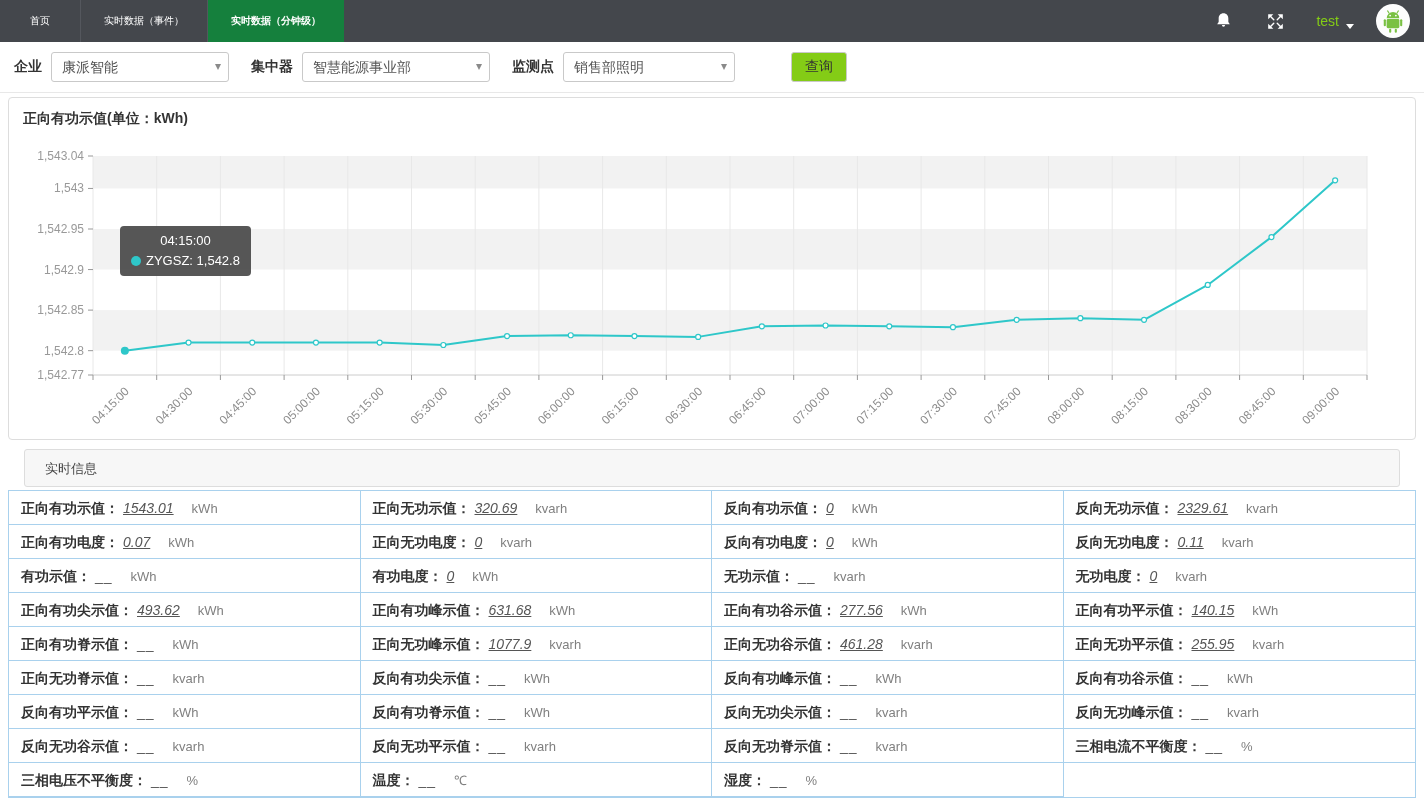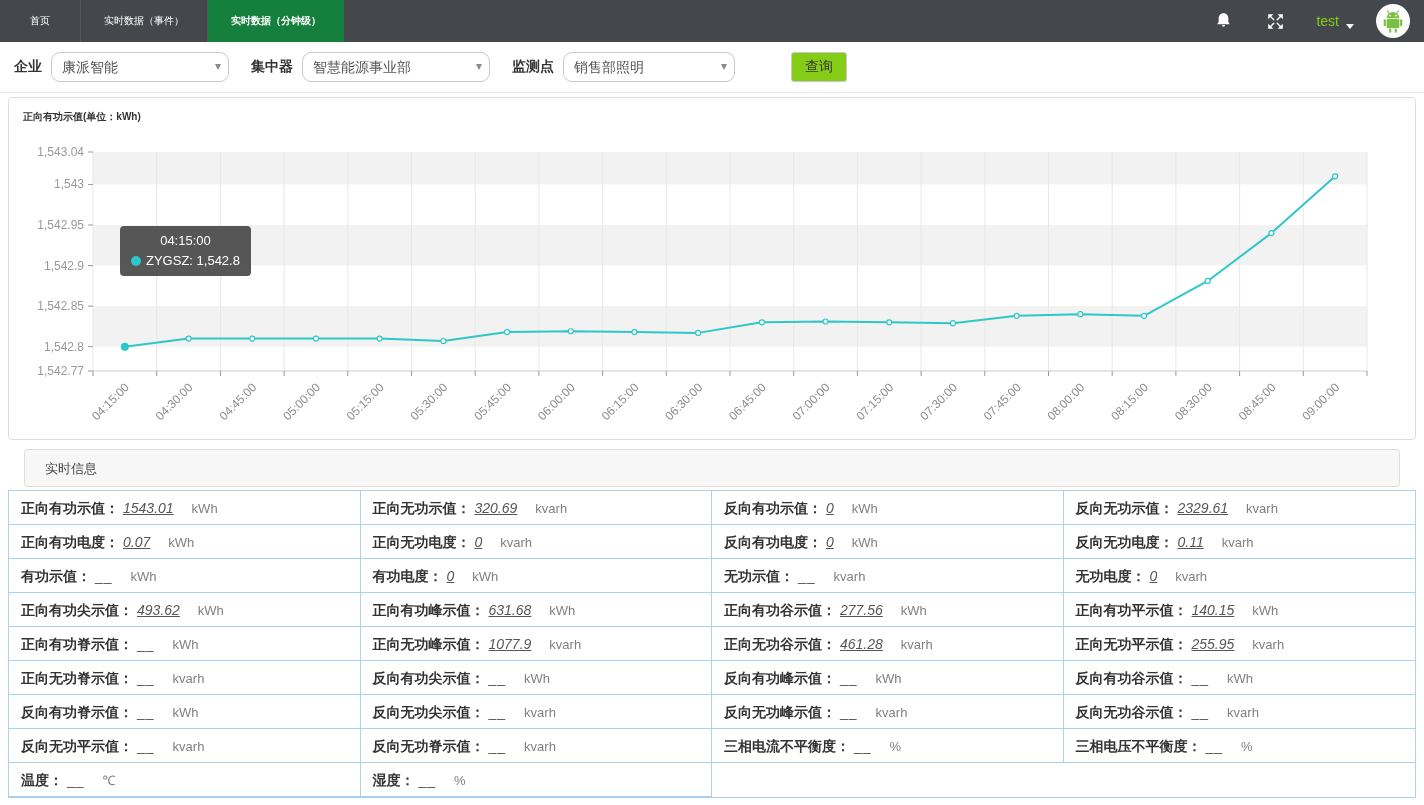--- a/index.html
+++ b/index.html
@@ -20,29 +20,29 @@
   .user { color:#84cc16; font-size:14px; display:flex; align-items:flex-end; cursor:pointer; margin-right:22px; }
   .caret-down { width:0; height:0; border-left:4.5px solid transparent; border-right:4.5px solid transparent;
                 border-top:5px solid #fff; margin-left:7px; }
   .avatar { width:34px; height:34px; border-radius:50%; background:#fdfdfd; display:flex;
             align-items:center; justify-content:center; cursor:pointer; overflow:hidden; }
   
   .filter-bar { height:51px; display:flex; align-items:center; padding:0 14px;
                 border-bottom:1px solid #e8e8e8; background:#fff;gap:42px; }
   .ffield { display:flex; align-items:center; margin-right:22px; }
   .flabel { font-weight:bold; font-size:14px; color:#333; margin-right:9px; white-space:nowrap; }
-  .fselect { position:relative; height:30px; line-height:28px; border:1px solid #c9c9c9; border-radius:9px;
+  .fselect { position:relative; height:30px; line-height:28px; border:1px solid #c9c9c9; border-radius:3px;
              background:#fff; padding:0 24px 0 10px; font-size:14px; color:#555; cursor:pointer; white-space:nowrap; }
   .sel0 { width:178px; } .sel1 { width:188px; } .sel2 { width:172px; }
   .caret { position:absolute; right:7px; top:-1px; color:#8a8a8a; font-size:12px; }
   .query-btn { height:30px; padding:0 13px; border:1px solid #c9c9c9; border-radius:3px; background:#84cc16;
                font-size:14px; color:#333; cursor:pointer; margin-left:-8px; }
   
   .panel { margin:4px 8px 0; border:1px solid #ddd; border-radius:4px; height:343px; position:relative; background:#fff; }
-  .chart-title { margin:12px 0 0 14px; font-size:10px; color:#333; font-weight:bold; }
+  .chart-title { margin:12px 0 0 14px; font-size:14px; color:#333; font-weight:bold; }
   #chart-svg { display:block; margin-top:12px; }
   .tooltip { position:absolute; left:111px; top:128px; background:rgba(74,74,74,0.93); border-radius:4px;
              color:#fff; font-size:13px; padding:5px 11px; line-height:20px; pointer-events:none; white-space:nowrap; }
   .tt-time { text-align:center; }
   .dot { display:inline-block; width:10px; height:10px; border-radius:50%; margin-right:5px; vertical-align:-1px; }
   
   .info-header { margin:9px 24px 3px; height:38px; line-height:37px; background:#f7f7f7;
                  border:1px solid #ddd; border-radius:3px; padding-left:20px; font-size:13px; color:#444; }
   .info-table { margin:0 8px; border:1px solid #a9d1ed; display:grid; grid-template-columns:repeat(4,1fr); background:#fff; }
   .cell { height:34px; line-height:34px; padding-left:12px; border-right:1px solid #a9d1ed;
@@ -262,20 +262,21 @@
     <div class="cell"><span class="lbl">正向有功谷示值：</span><span class="val">277.56</span><span class="unit">kWh</span></div>
     <div class="cell"><span class="lbl">正向有功平示值：</span><span class="val">140.15</span><span class="unit">kWh</span></div>
     <div class="cell"><span class="lbl">正向有功脊示值：</span><span class="val empty">__</span><span class="unit">kWh</span></div>
     <div class="cell"><span class="lbl">正向无功峰示值：</span><span class="val">1077.9</span><span class="unit">kvarh</span></div>
     <div class="cell"><span class="lbl">正向无功谷示值：</span><span class="val">461.28</span><span class="unit">kvarh</span></div>
     <div class="cell"><span class="lbl">正向无功平示值：</span><span class="val">255.95</span><span class="unit">kvarh</span></div>
     <div class="cell"><span class="lbl">正向无功脊示值：</span><span class="val empty">__</span><span class="unit">kvarh</span></div>
     <div class="cell"><span class="lbl">反向有功尖示值：</span><span class="val empty">__</span><span class="unit">kWh</span></div>
     <div class="cell"><span class="lbl">反向有功峰示值：</span><span class="val empty">__</span><span class="unit">kWh</span></div>
     <div class="cell"><span class="lbl">反向有功谷示值：</span><span class="val empty">__</span><span class="unit">kWh</span></div>
+    <div class="cell"><span class="lbl">反向有功平示值：</span><span class="val empty">__</span><span class="unit">kWh</span></div>
     <div class="cell"><span class="lbl">反向有功脊示值：</span><span class="val empty">__</span><span class="unit">kWh</span></div>
     <div class="cell"><span class="lbl">反向无功尖示值：</span><span class="val empty">__</span><span class="unit">kvarh</span></div>
     <div class="cell"><span class="lbl">反向无功峰示值：</span><span class="val empty">__</span><span class="unit">kvarh</span></div>
     <div class="cell"><span class="lbl">反向无功谷示值：</span><span class="val empty">__</span><span class="unit">kvarh</span></div>
     <div class="cell"><span class="lbl">反向无功平示值：</span><span class="val empty">__</span><span class="unit">kvarh</span></div>
     <div class="cell"><span class="lbl">反向无功脊示值：</span><span class="val empty">__</span><span class="unit">kvarh</span></div>
     <div class="cell"><span class="lbl">三相电流不平衡度：</span><span class="val empty">__</span><span class="unit">%</span></div>
     <div class="cell"><span class="lbl">三相电压不平衡度：</span><span class="val empty">__</span><span class="unit">%</span></div>
     <div class="cell"><span class="lbl">温度：</span><span class="val empty">__</span><span class="unit">℃</span></div>
     <div class="cell"><span class="lbl">湿度：</span><span class="val empty">__</span><span class="unit">%</span></div>

